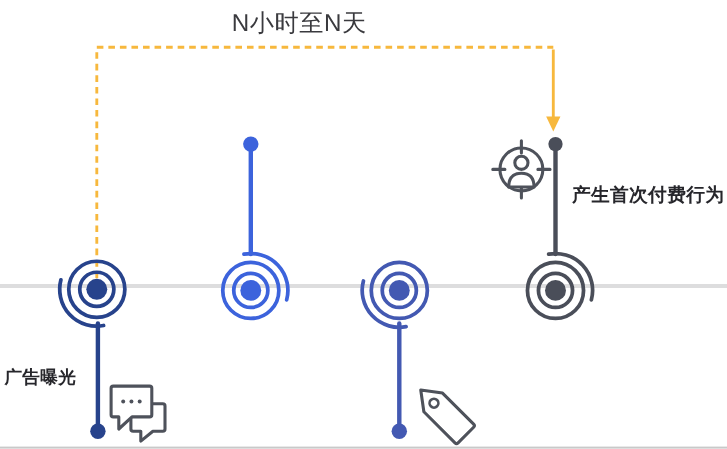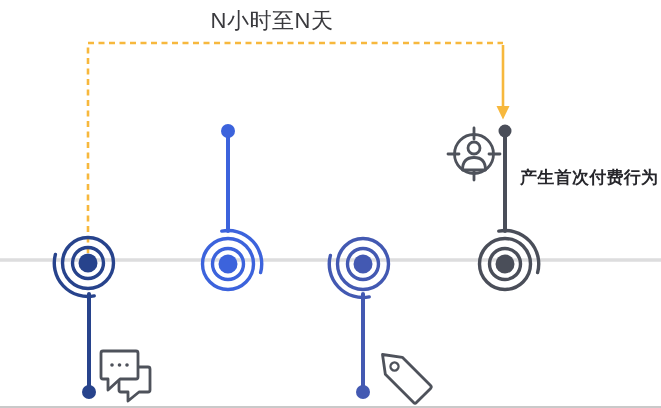--- a/index.html
+++ b/index.html
@@ -97,17 +97,18 @@
     <g>
       <circle cx="474" cy="154" r="19.5" class="icon-stroke" fill="none" stroke="#4E525B"></circle>
       <path class="icon-line" d="M 474 128 V 139 M 474 169 V 180 M 448 154 H 459 M 489 154 H 500" stroke="#4E525B"></path>
       <circle cx="474" cy="148" r="6" class="icon-stroke" stroke="#4E525B"></circle>
       <path class="icon-stroke" d="M 462.5 170 Q 462.5 157.5 474 157.5 Q 485.5 157.5 485.5 170 Z" stroke="#4E525B"></path>
     </g>
   </svg>
 
   <div class="annotation">N小时至N天</div>
 
+  <div class="label" style="left:4px;top:333px;font-size:16px;">广告曝光</div>
 
 
 
   <div class="label" style="left:520px;top:142px;margin-top:25px;">产生首次付费行为</div>
 </div>
 
 </body></html>

